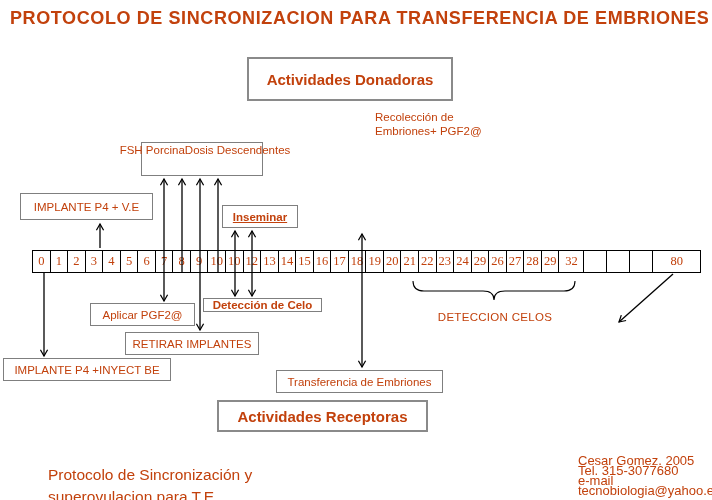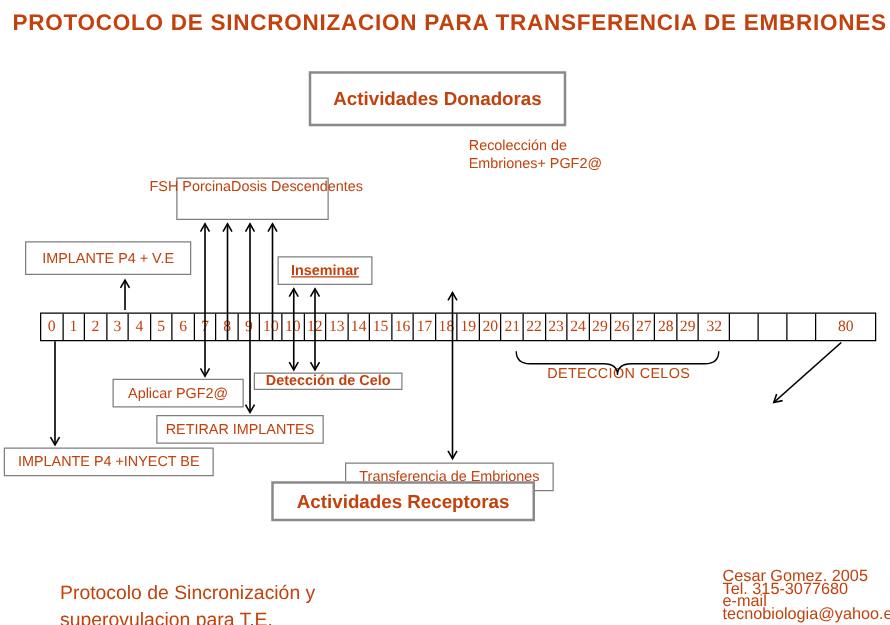--- a/index.html
+++ b/index.html
@@ -17,21 +17,21 @@
            padding-left:6px;line-height:14px;}
   .bold{font-weight:bold;}
   .underline{text-decoration:underline;}
   .note{position:absolute;font-size:11.5px;line-height:14px;}
   .timeline{position:absolute;left:32px;top:250px;width:669px;height:23px;display:flex;
             border:1px solid #000;box-sizing:border-box;background:#fff;
             font-family:"Liberation Serif",serif;font-size:12.5px;}
   .cell{border-right:1px solid #000;box-sizing:border-box;height:100%;display:flex;
         align-items:center;justify-content:center;flex:0 0 auto;}
   .cell:last-child{border-right:none;}
-  .brace-label{position:absolute;left:413px;top:293px;width:164px;text-align:center;
+  .brace-label{position:absolute;left:413px;top:311px;width:164px;text-align:center;
                font-size:11.5px;letter-spacing:0.3px;}
   .caption{position:absolute;left:48px;top:464px;font-size:15.5px;line-height:22px;}
   .credits{position:absolute;left:578px;top:456px;font-size:13px;line-height:10px;}
   svg.overlay{position:absolute;left:0;top:0;pointer-events:none;}
 </style>
 </head>
 <body>
 
 <div class="canvas">
 
@@ -113,21 +113,21 @@
     <span>IMPLANTE P4 +INYECT BE</span>
   </div>
 
   <div class="lbl-box" style="left:276px;top:370px;width:167px;height:23px;">
     <span>Transferencia  de Embriones</span>
   </div>
 
 
   <div class="brace-label">DETECCION CELOS</div>
 
-  <div class="hdr-box" style="left:217px;top:385px;width:211px;height:32px;">
+  <div class="hdr-box" style="left:217px;top:400px;width:211px;height:32px;">
     <span>Actividades Receptoras</span>
   </div>
 
   <div class="caption">
     <div>Protocolo de Sincronización  y</div>
     <div>superovulacion para T.E.</div>
   </div>
 
   <div class="credits">
     <div>Cesar  Gomez. 2005</div>

